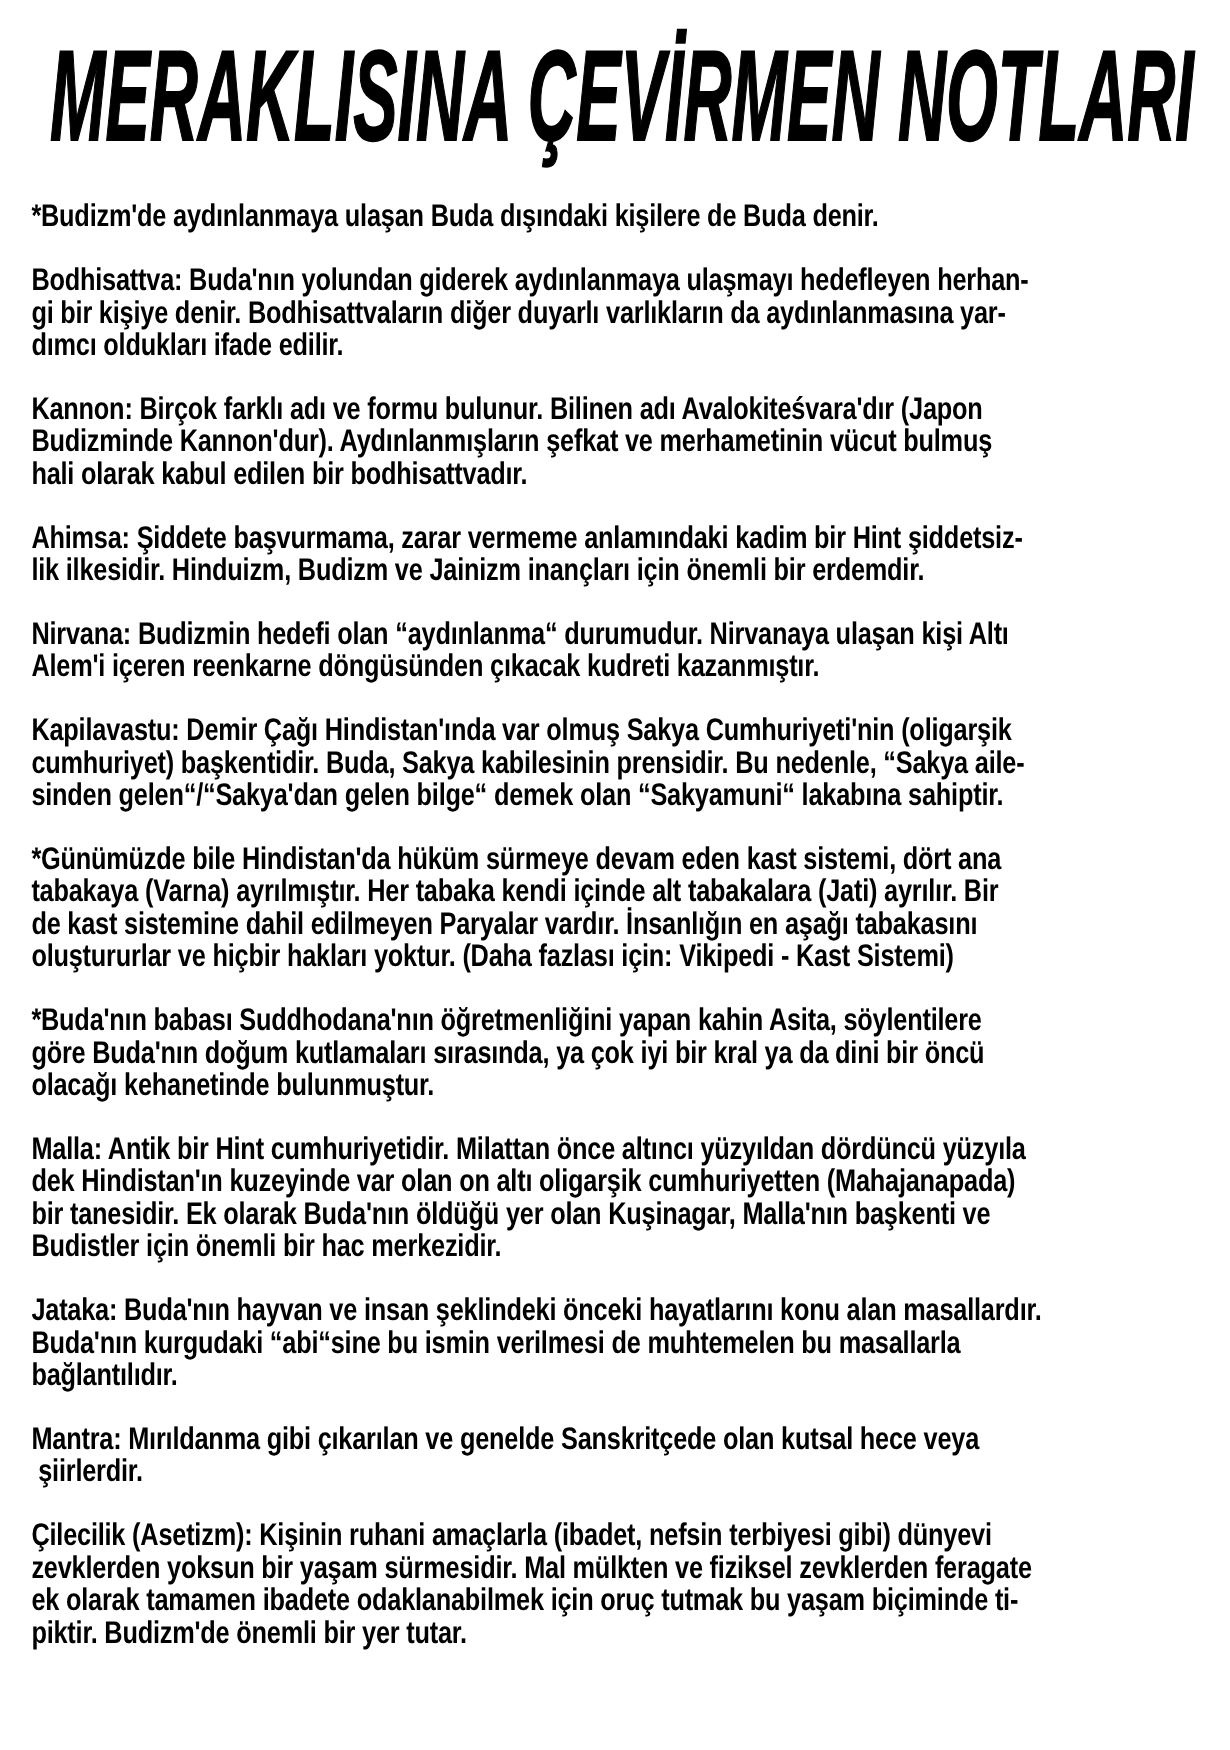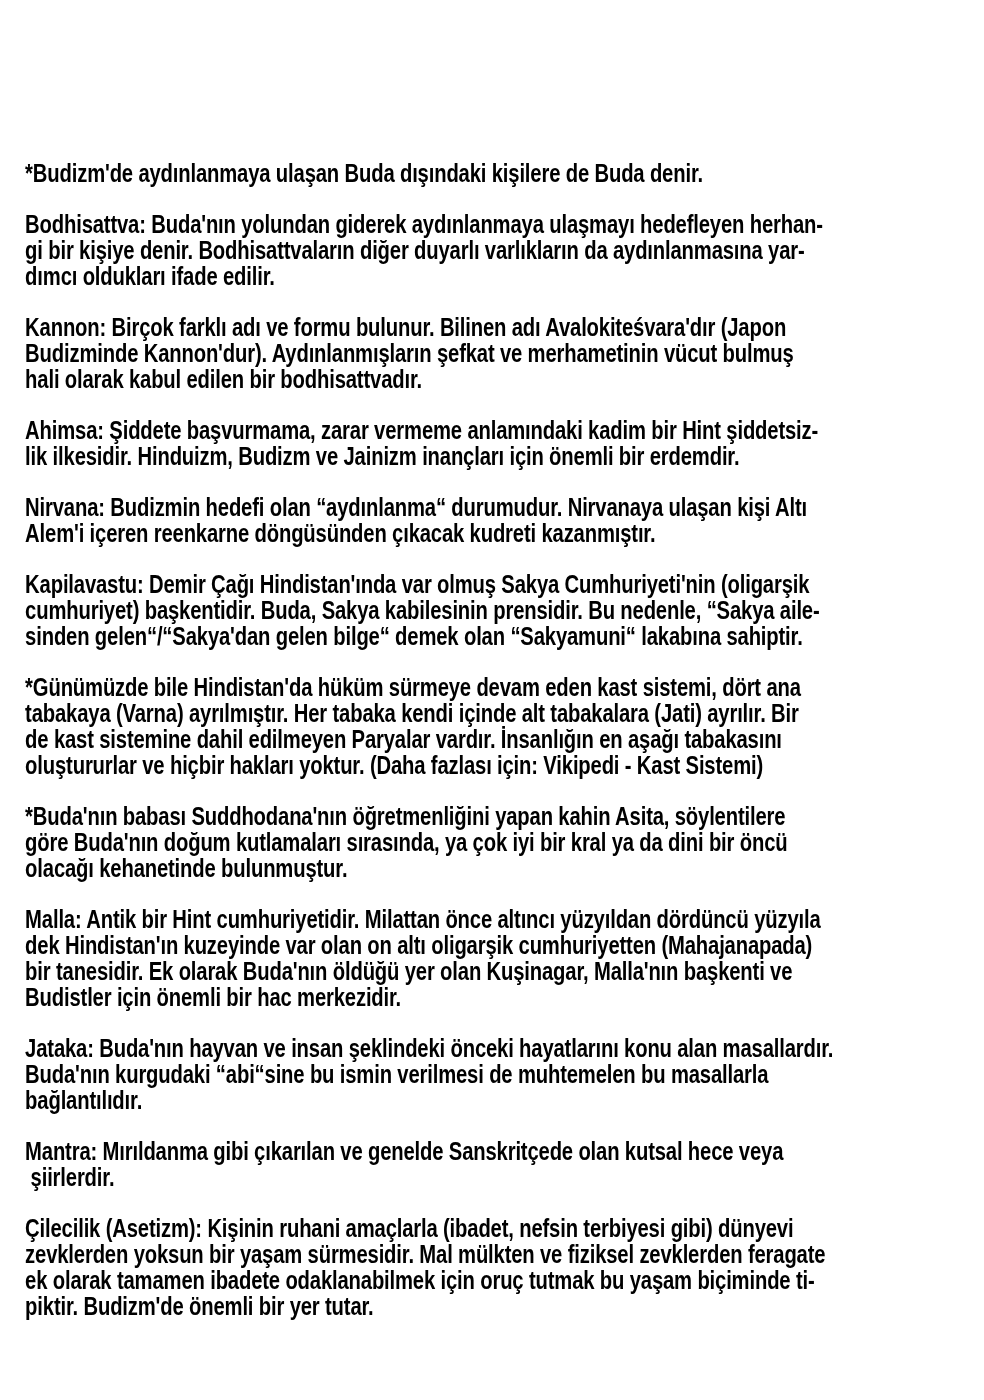--- a/index.html
+++ b/index.html
@@ -44,20 +44,25 @@
     white-space: pre;
     color: #000000;
     margin: 0 0 25px 0;
   }
 </style>
 </head>
 <body>
 
 <div class="page">
 
+  <div class="title-banner">
+    <svg width="984" height="145" viewBox="0 0 984 145" xmlns="http://www.w3.org/2000/svg">
+      <text x="40" y="112" font-family="Liberation Sans, sans-serif" font-size="103" font-weight="bold" font-style="italic" fill="#000000" stroke="#000000" stroke-width="1.5" textLength="915" lengthAdjust="spacingAndGlyphs">MERAKLISINA ÇEVİRMEN NOTLARI</text>
+    </svg>
+  </div>
 
   <div class="notes">
     <div class="note">*Budizm'de aydınlanmaya ulaşan Buda dışındaki kişilere de Buda denir.</div>
     <div class="note">Bodhisattva: Buda'nın yolundan giderek aydınlanmaya ulaşmayı hedefleyen herhan-
 gi bir kişiye denir. Bodhisattvaların diğer duyarlı varlıkların da aydınlanmasına yar-
 dımcı oldukları ifade edilir.</div>
     <div class="note">Kannon: Birçok farklı adı ve formu bulunur. Bilinen adı Avalokiteśvara'dır (Japon
 Budizminde Kannon'dur). Aydınlanmışların şefkat ve merhametinin vücut bulmuş
 hali olarak kabul edilen bir bodhisattvadır.</div>
     <div class="note">Ahimsa: Şiddete başvurmama, zarar vermeme anlamındaki kadim bir Hint şiddetsiz-

